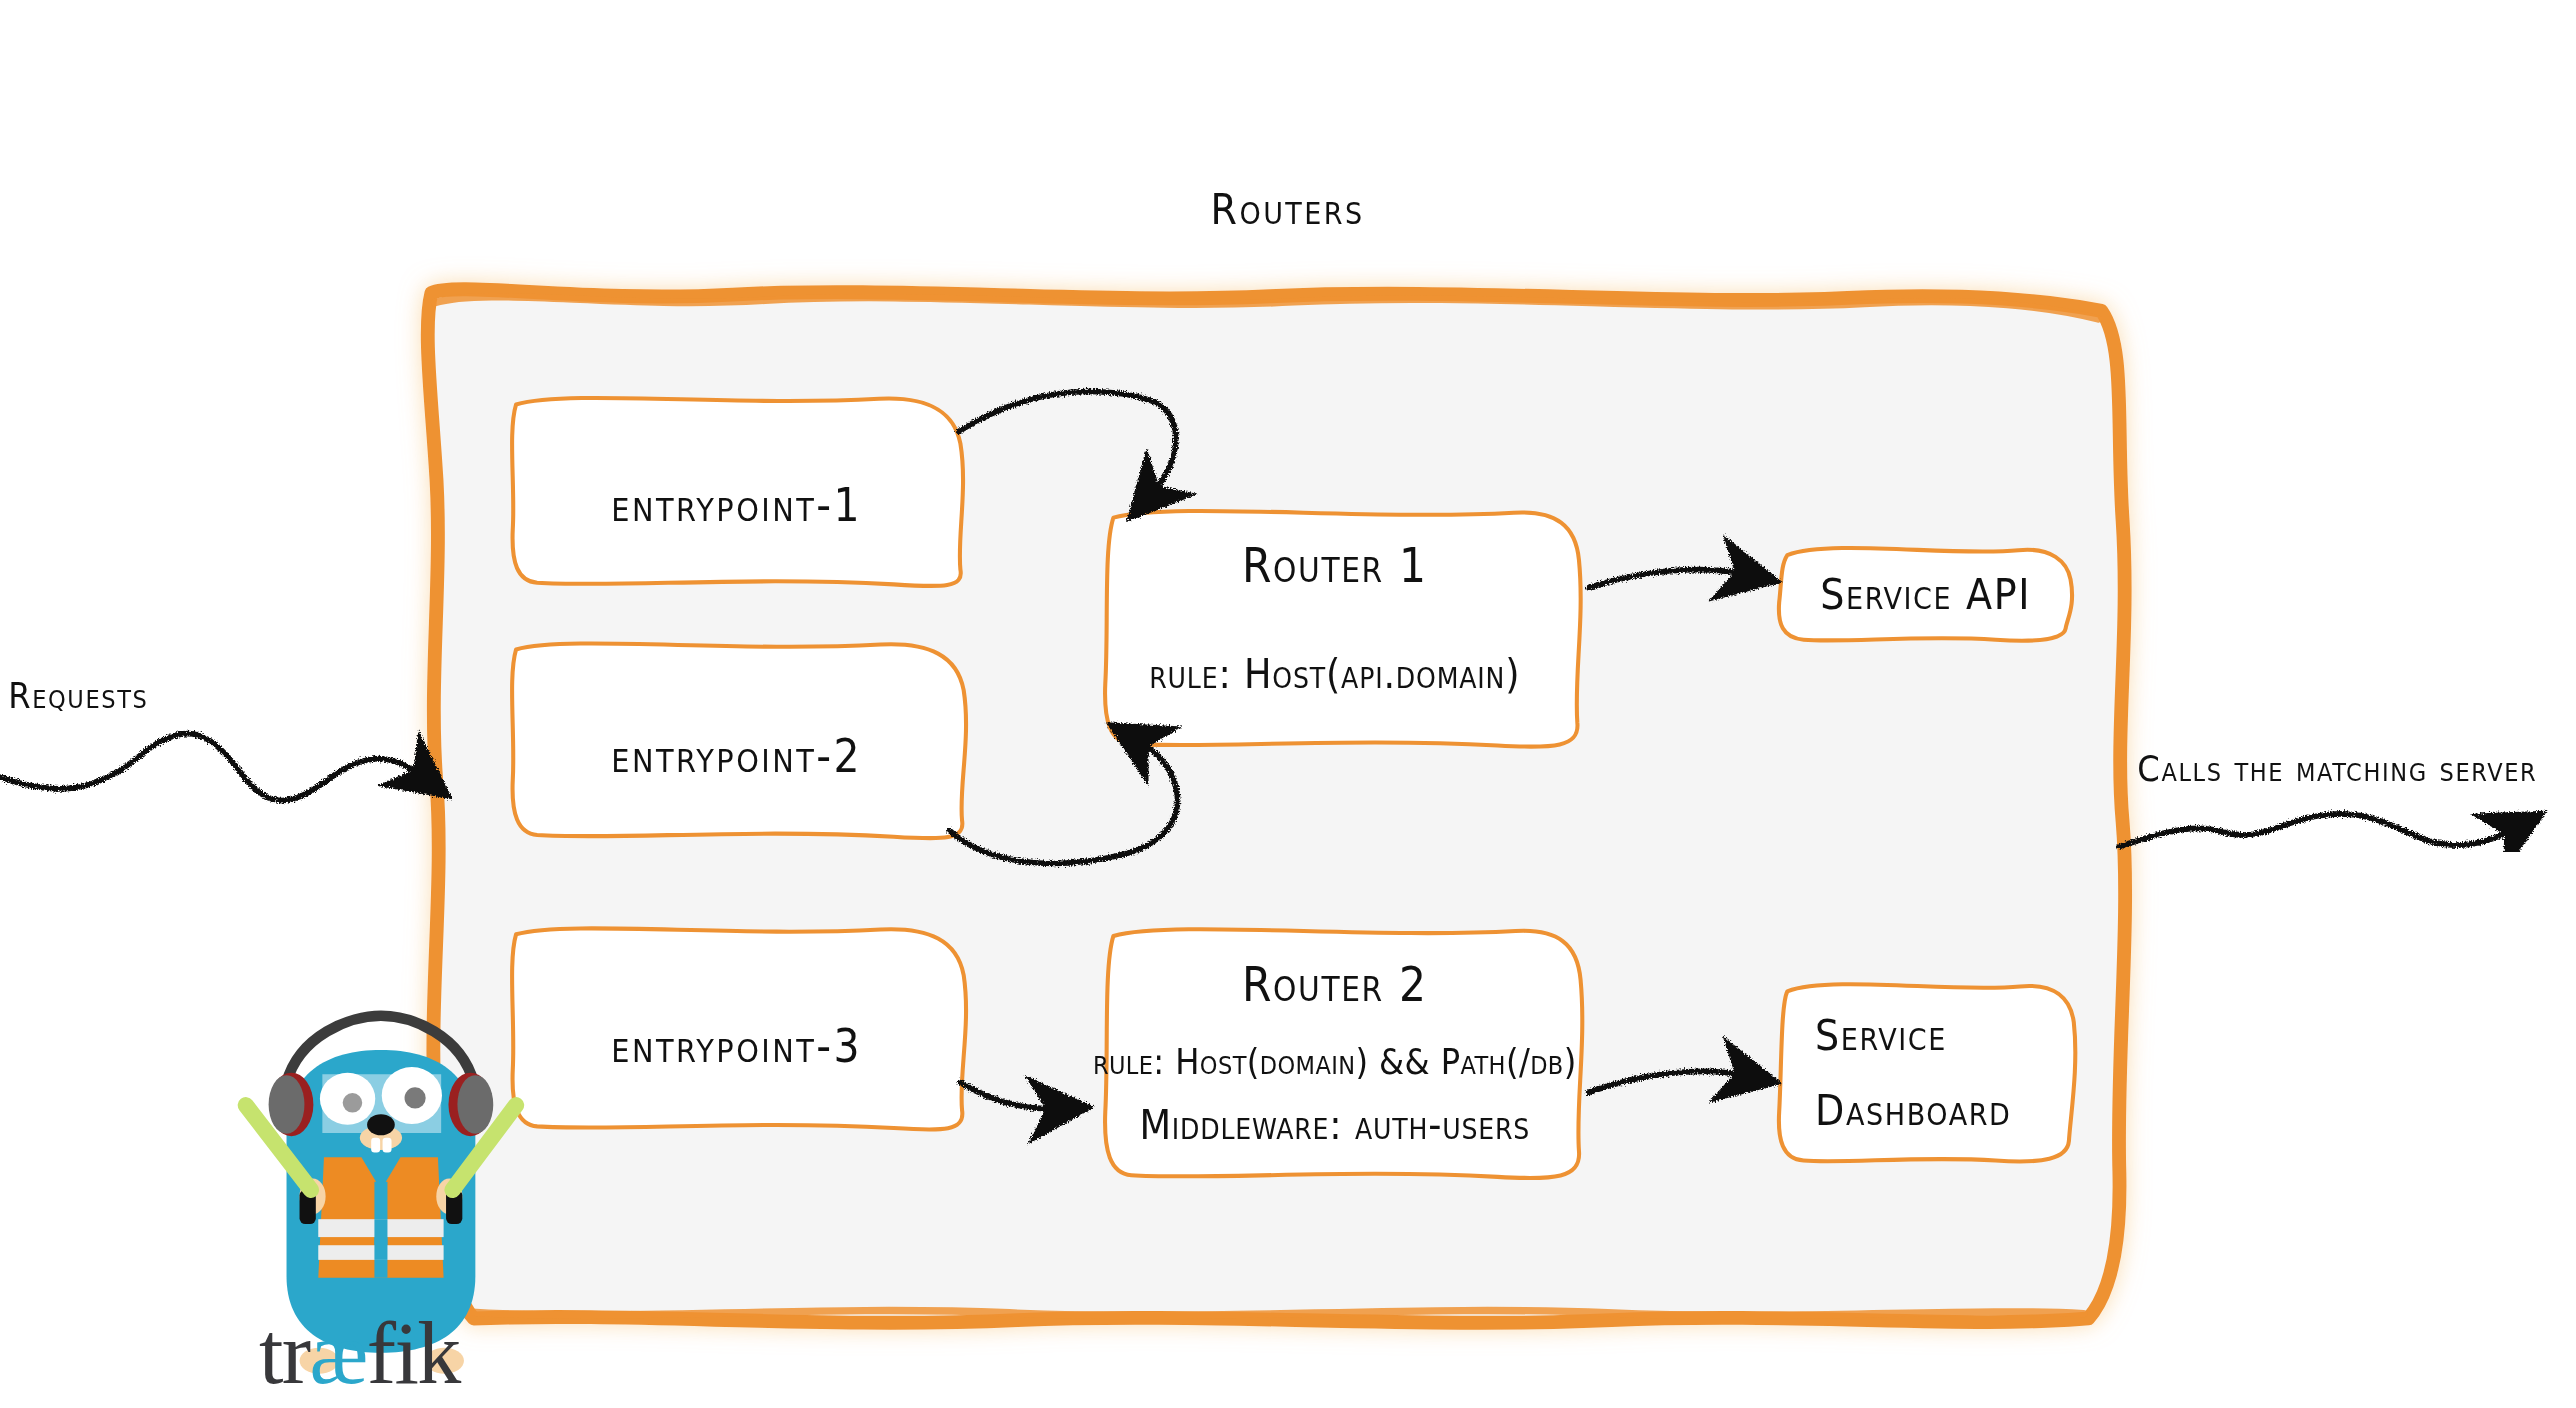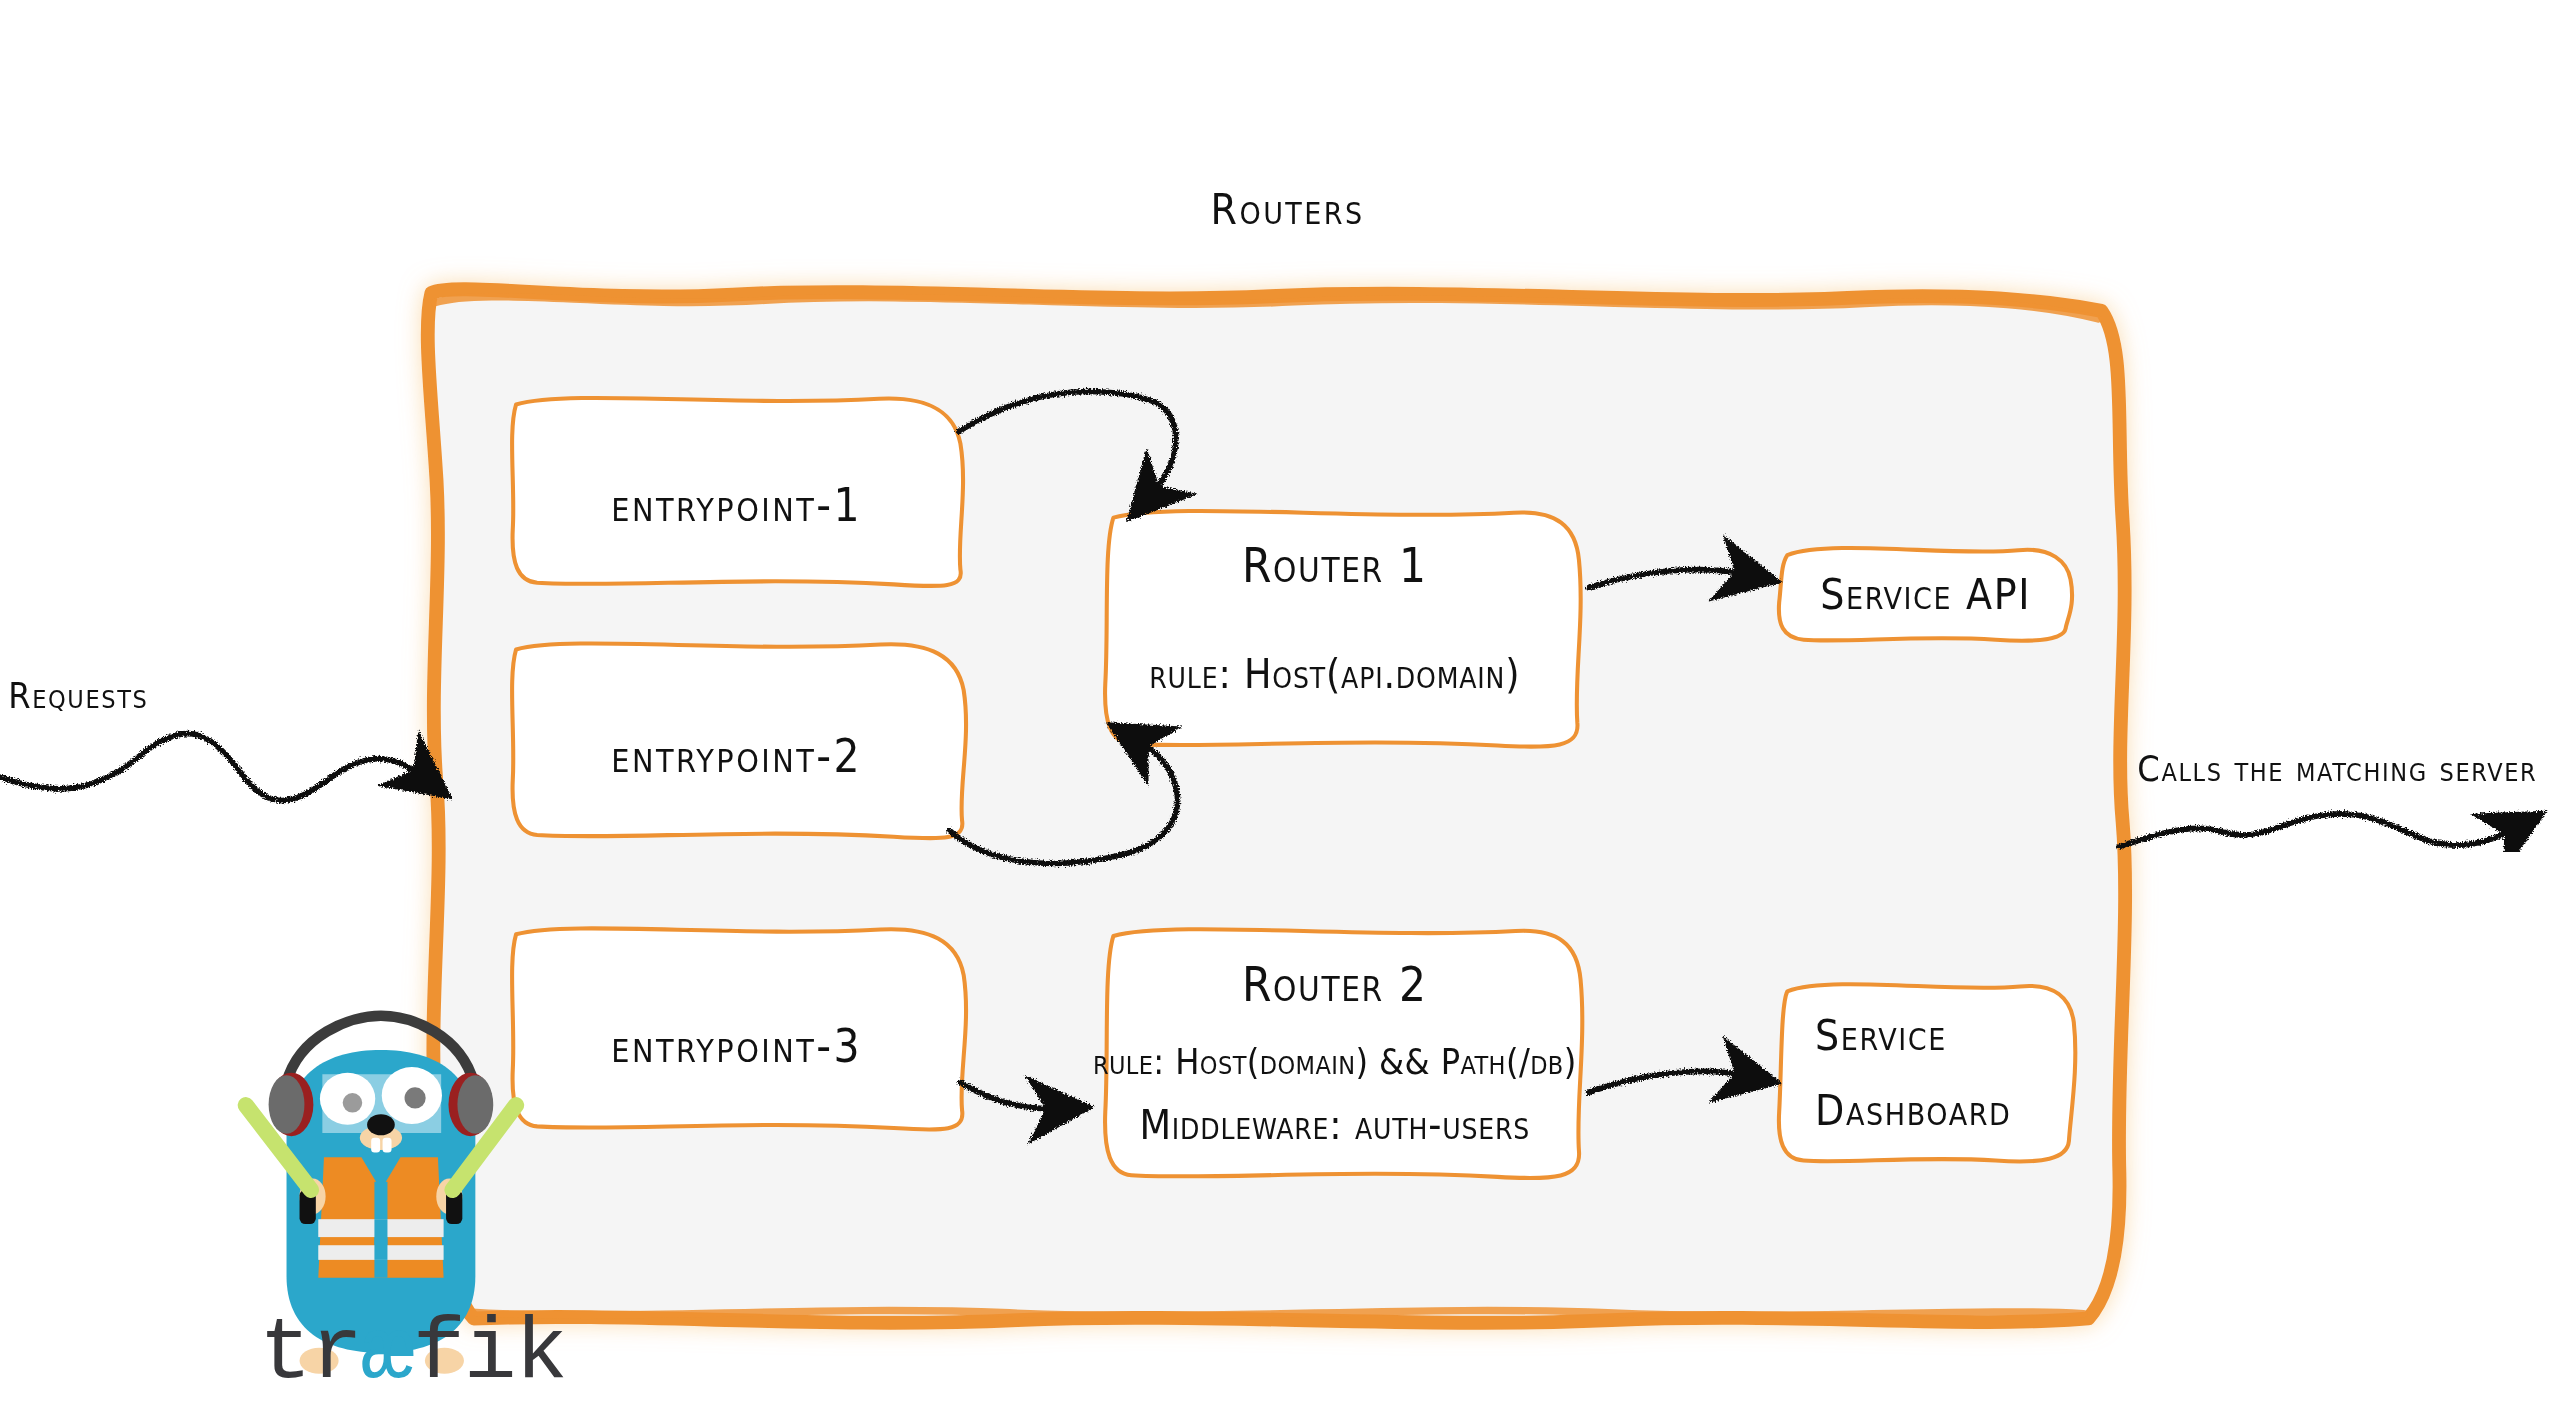--- a/index.html
+++ b/index.html
@@ -46,21 +46,21 @@
   .hand-rule-sm   { font-size: 44px; letter-spacing: 0.5px; }
   .hand-mw        { font-size: 50px; letter-spacing: 1px; }
   .hand-svc       { font-size: 52px; letter-spacing: 2px; }
   .hand-side      { font-size: 44px; letter-spacing: 2px; }
 
   
   .wordmark {
     position: absolute;
     left: 259px;
     top: 1310px;
-    font-family: Liberation Mono, monospace;
+    font-family: Liberation Serif, serif;
     font-size: 88px;
     color: #38383b;
     letter-spacing: -1.6px;
     line-height: 1;
     white-space: nowrap;
   }
   .wordmark .ae { color: #2ba7cb; }
 </style>
 </head>
 <body>

